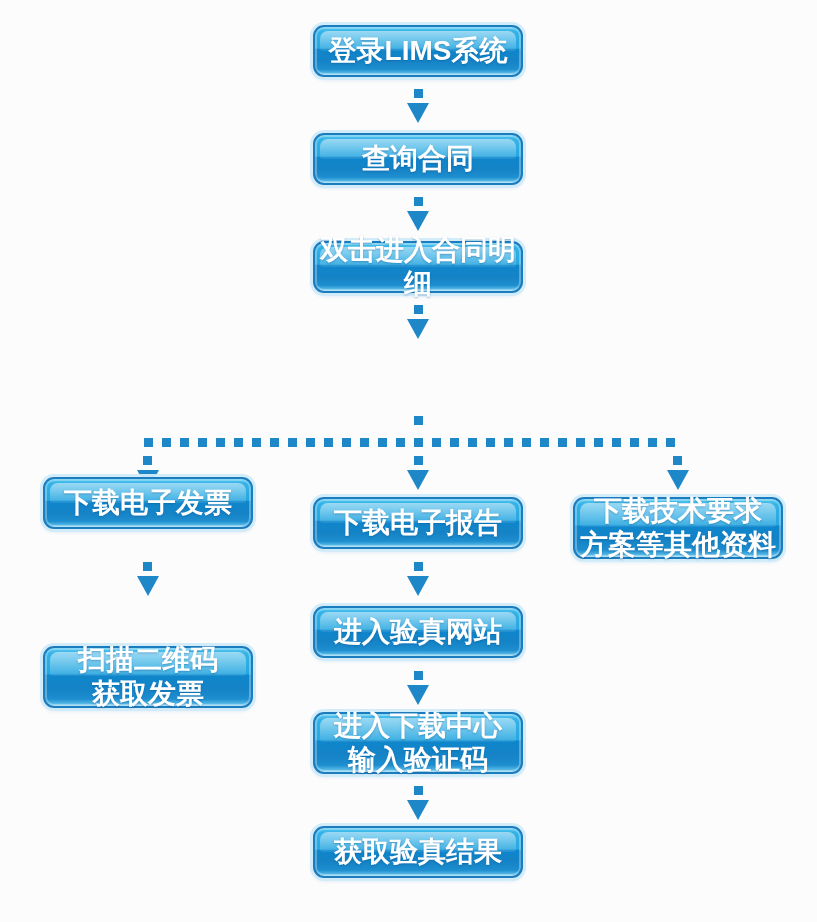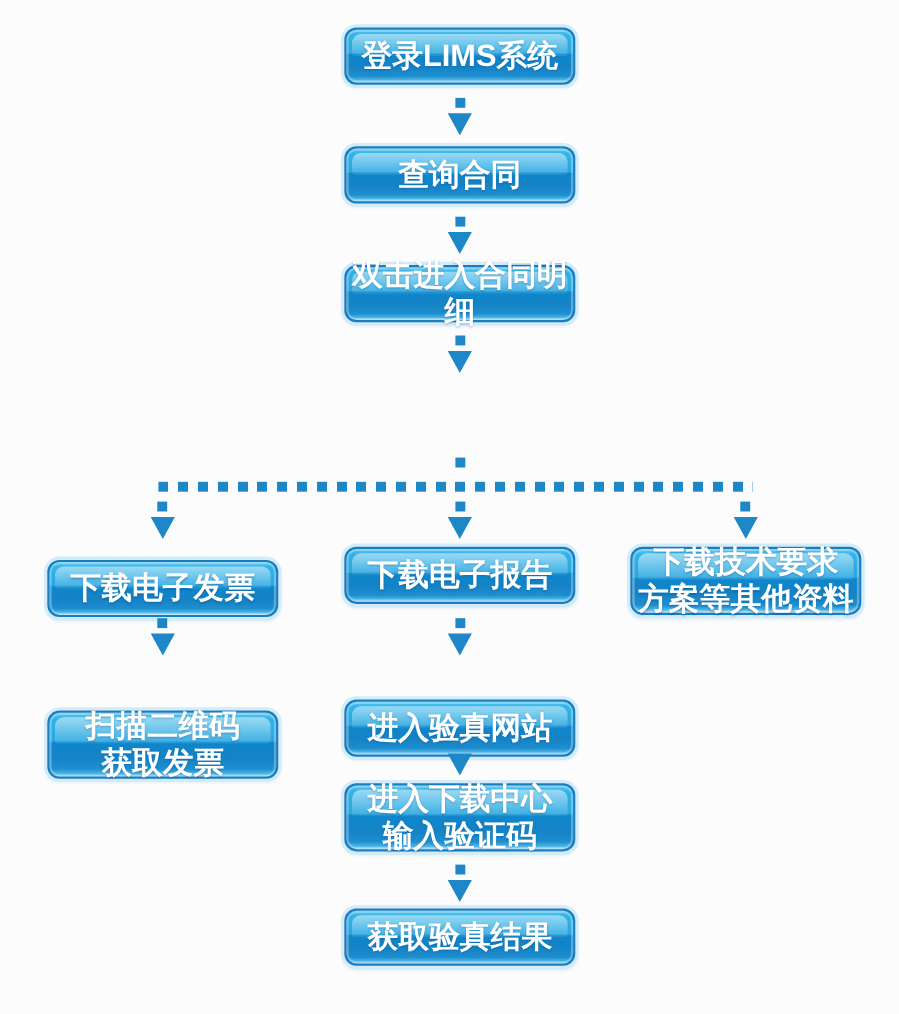--- a/index.html
+++ b/index.html
@@ -116,40 +116,40 @@
 
   <div class="dot" style="left:143px; top:456px;"></div>
   <div class="tri" style="left:137px; top:470px;"></div>
 
   <div class="dot" style="left:414px; top:456px;"></div>
   <div class="tri" style="left:407px; top:470px;"></div>
 
   <div class="dot" style="left:673px; top:456px;"></div>
   <div class="tri" style="left:667px; top:470px;"></div>
 
-  <div class="node h52" style="left:43px; top:509px;">
+  <div class="node h52" style="left:43px; top:477px;">
     <span class="lbl">下载电子发票</span>
   </div>
 
   <div class="dot" style="left:143px; top:562px;"></div>
   <div class="tri" style="left:137px; top:576px;"></div>
 
   <div class="node h62" style="left:43px; top:606px;margin-top:40px;">
     <span class="lbl">扫描二维码
 获取发票</span>
   </div>
 
   <div class="node h52" style="left:313px; top:497px;">
     <span class="lbl">下载电子报告</span>
   </div>
 
   <div class="dot" style="left:414px; top:562px;"></div>
   <div class="tri" style="left:407px; top:576px;"></div>
 
-  <div class="node h52" style="left:313px; top:636px;">
+  <div class="node h52" style="left:313px; top:606px;">
     <span class="lbl">进入验真网站</span>
   </div>
 
   <div class="dot" style="left:414px; top:671px;"></div>
   <div class="tri" style="left:407px; top:685px;"></div>
 
   <div class="node h62" style="left:313px; top:712px;">
     <span class="lbl">进入下载中心
 输入验证码</span>
   </div>

